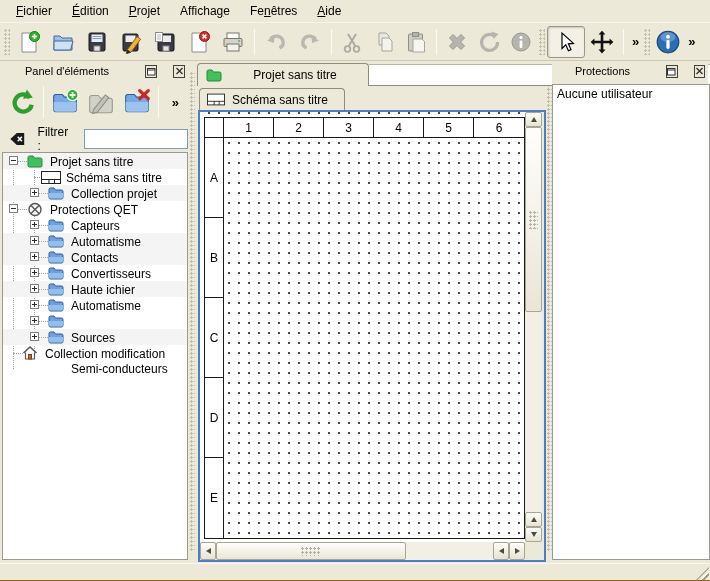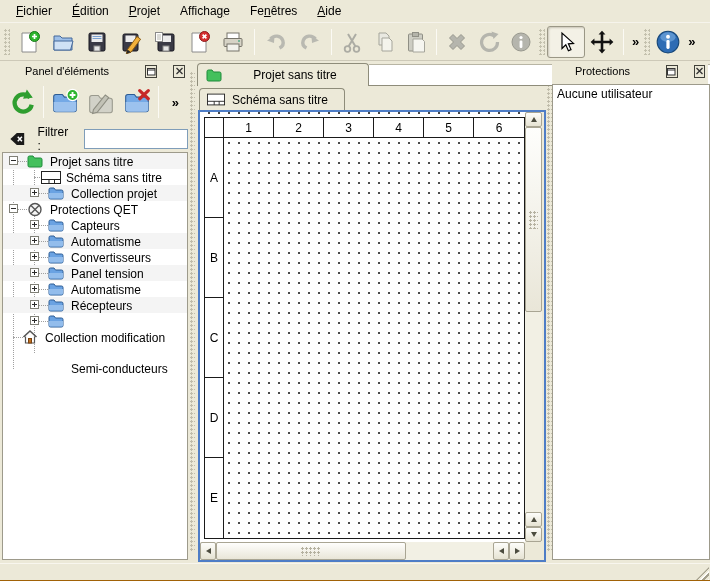--- a/index.html
+++ b/index.html
@@ -401,20 +401,31 @@
         <span class="expander plus exp-l1"></span>
         <span class="ticon" style="left:45px;">
           <svg width="16" height="14" viewBox="0 0 16 14">
               <path d="M1 3.5 q0-1.5 1.5-1.5 h3.5 l1.5 2 h6 q1.5 0 1.5 1.5 v6 q0 1.5-1.5 1.5 h-11 q-1.5 0-1.5-1.5 z" fill="#6aa2e2" stroke="#2d5c94"></path>
               <path d="M1 7 h14 v4 q0 1.5-1.5 1.5 h-11 q-1.5 0-1.5-1.5 z" fill="#93bdec"></path>
             </svg>
         </span>
         <span class="tlabel" style="left:68px;">Automatisme</span>
       </div>
 
+      <div class="trow alt">
+        <span class="stub" style="left:31px; width:14px;"></span>
+        <span class="expander plus exp-l1"></span>
+        <span class="ticon" style="left:45px;">
+          <svg width="16" height="14" viewBox="0 0 16 14">
+              <path d="M1 3.5 q0-1.5 1.5-1.5 h3.5 l1.5 2 h6 q1.5 0 1.5 1.5 v6 q0 1.5-1.5 1.5 h-11 q-1.5 0-1.5-1.5 z" fill="#6aa2e2" stroke="#2d5c94"></path>
+              <path d="M1 7 h14 v4 q0 1.5-1.5 1.5 h-11 q-1.5 0-1.5-1.5 z" fill="#93bdec"></path>
+            </svg>
+        </span>
+        <span class="tlabel" style="left:68px;">Contacts</span>
+      </div>
 
       <div class="trow">
         <span class="stub" style="left:31px; width:14px;"></span>
         <span class="expander plus exp-l1"></span>
         <span class="ticon" style="left:45px;">
           <svg width="16" height="14" viewBox="0 0 16 14">
               <path d="M1 3.5 q0-1.5 1.5-1.5 h3.5 l1.5 2 h6 q1.5 0 1.5 1.5 v6 q0 1.5-1.5 1.5 h-11 q-1.5 0-1.5-1.5 z" fill="#6aa2e2" stroke="#2d5c94"></path>
               <path d="M1 7 h14 v4 q0 1.5-1.5 1.5 h-11 q-1.5 0-1.5-1.5 z" fill="#93bdec"></path>
             </svg>
         </span>
@@ -423,59 +434,59 @@
 
       <div class="trow alt">
         <span class="stub" style="left:31px; width:14px;"></span>
         <span class="expander plus exp-l1"></span>
         <span class="ticon" style="left:45px;">
           <svg width="16" height="14" viewBox="0 0 16 14">
               <path d="M1 3.5 q0-1.5 1.5-1.5 h3.5 l1.5 2 h6 q1.5 0 1.5 1.5 v6 q0 1.5-1.5 1.5 h-11 q-1.5 0-1.5-1.5 z" fill="#6aa2e2" stroke="#2d5c94"></path>
               <path d="M1 7 h14 v4 q0 1.5-1.5 1.5 h-11 q-1.5 0-1.5-1.5 z" fill="#93bdec"></path>
             </svg>
         </span>
-        <span class="tlabel" style="left:68px;">Panel tension</span>
+        <span class="tlabel" style="left:68px;">Haute ichier</span>
       </div>
 
       <div class="trow">
         <span class="stub" style="left:31px; width:14px;"></span>
         <span class="expander plus exp-l1"></span>
         <span class="ticon" style="left:45px;">
           <svg width="16" height="14" viewBox="0 0 16 14">
               <path d="M1 3.5 q0-1.5 1.5-1.5 h3.5 l1.5 2 h6 q1.5 0 1.5 1.5 v6 q0 1.5-1.5 1.5 h-11 q-1.5 0-1.5-1.5 z" fill="#6aa2e2" stroke="#2d5c94"></path>
               <path d="M1 7 h14 v4 q0 1.5-1.5 1.5 h-11 q-1.5 0-1.5-1.5 z" fill="#93bdec"></path>
             </svg>
         </span>
         <span class="tlabel" style="left:68px;">Automatisme</span>
       </div>
 
+
+      <div class="trow">
+        <span class="stub" style="left:31px; width:14px;"></span>
+        <span class="expander plus exp-l1"></span>
+        <span class="ticon" style="left:45px;">
+          <svg width="16" height="14" viewBox="0 0 16 14">
+              <path d="M1 3.5 q0-1.5 1.5-1.5 h3.5 l1.5 2 h6 q1.5 0 1.5 1.5 v6 q0 1.5-1.5 1.5 h-11 q-1.5 0-1.5-1.5 z" fill="#6aa2e2" stroke="#2d5c94"></path>
+              <path d="M1 7 h14 v4 q0 1.5-1.5 1.5 h-11 q-1.5 0-1.5-1.5 z" fill="#93bdec"></path>
+            </svg>
+        </span>
+        <span class="tlabel" style="left:68px;margin-top:47px;">Semi-conducteurs</span>
+      </div>
+
       <div class="trow alt">
         <span class="stub" style="left:31px; width:14px;"></span>
         <span class="expander plus exp-l1"></span>
         <span class="ticon" style="left:45px;">
           <svg width="16" height="14" viewBox="0 0 16 14">
               <path d="M1 3.5 q0-1.5 1.5-1.5 h3.5 l1.5 2 h6 q1.5 0 1.5 1.5 v6 q0 1.5-1.5 1.5 h-11 q-1.5 0-1.5-1.5 z" fill="#6aa2e2" stroke="#2d5c94"></path>
               <path d="M1 7 h14 v4 q0 1.5-1.5 1.5 h-11 q-1.5 0-1.5-1.5 z" fill="#93bdec"></path>
             </svg>
         </span>
-        <span class="tlabel" style="left:68px;">Récepteurs</span>
-      </div>
-
-      <div class="trow">
-        <span class="stub" style="left:31px; width:14px;"></span>
-        <span class="expander plus exp-l1"></span>
-        <span class="ticon" style="left:45px;">
-          <svg width="16" height="14" viewBox="0 0 16 14">
-              <path d="M1 3.5 q0-1.5 1.5-1.5 h3.5 l1.5 2 h6 q1.5 0 1.5 1.5 v6 q0 1.5-1.5 1.5 h-11 q-1.5 0-1.5-1.5 z" fill="#6aa2e2" stroke="#2d5c94"></path>
-              <path d="M1 7 h14 v4 q0 1.5-1.5 1.5 h-11 q-1.5 0-1.5-1.5 z" fill="#93bdec"></path>
-            </svg>
-        </span>
-        <span class="tlabel" style="left:68px;margin-top:47px;">Semi-conducteurs</span>
-      </div>
-
+        <span class="tlabel" style="left:68px;">Sources</span>
+      </div>
 
       <div class="trow">
         <span class="stub" style="left:10px; width:10px;"></span>
         <span class="ticon" style="left:19px; top:0;">
           <svg width="16" height="16" viewBox="0 0 16 16">
               <path d="M1.5 8 L8 2 L14.5 8" fill="none" stroke="#555" stroke-width="1.6"></path>
               <path d="M3.5 7.5 V14 H12.5 V7.5" fill="#fff" stroke="#555" stroke-width="1.2"></path>
               <rect x="6.5" y="9.5" width="3" height="4.5" fill="#c2701e" stroke="#7a4210"></rect>
             </svg>
         </span>

